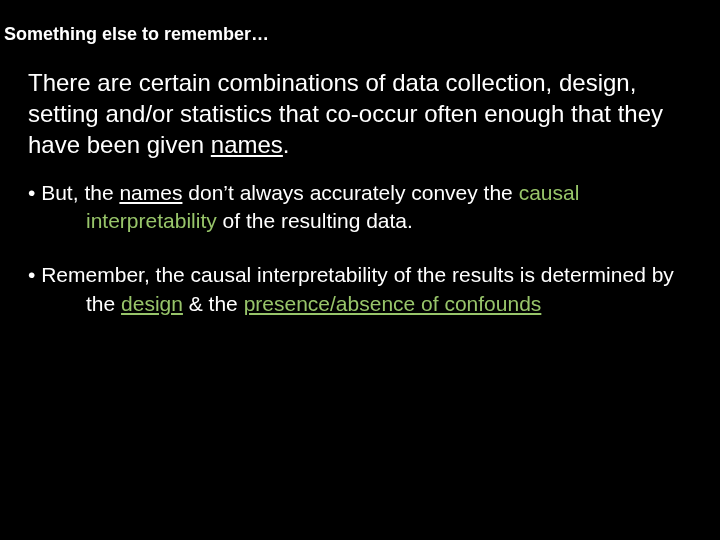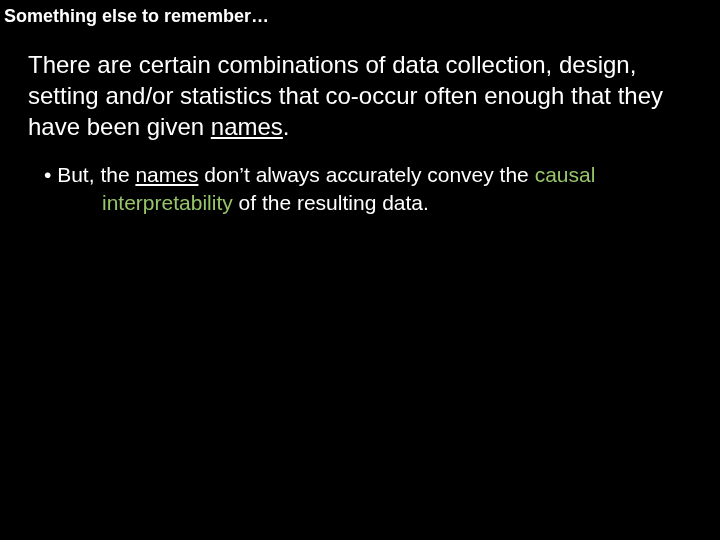--- a/index.html
+++ b/index.html
@@ -14,31 +14,31 @@
   .slide {
     width: 720px;
     height: 540px;
     position: relative;
     box-sizing: border-box;
   }
   .title {
     color: #fff;
     font-size: 18px;
     font-weight: bold;
-    padding: 6px 4px 0 4px;
+    padding: 24px 4px 0 4px;
   }
   .intro {
     color: #fff;
     font-size: 24px;
     line-height: 1.3;
     padding: 22px 36px 10px 28px;
   }
   .intro .u { text-decoration: underline; }
   .bullets {
-    padding: 8px 36px 0 44px;
+    padding: 8px 36px 0 28px;
   }
   .bullet {
     color: #fff;
     font-size: 21px;
     line-height: 1.35;
     margin-bottom: 26px;
     text-indent: -58px;
     padding-left: 58px;
   }
   .bullet .mark { display: inline; }
@@ -55,17 +55,20 @@
   <div class="intro">
     <span>There are certain combinations of data collection, design, setting and/or statistics that co-occur often enough that they have been given </span><span class="u">names</span><span>.</span>
   </div>
 
   <div class="bullets">
 
     <div class="bullet">
       <span class="mark">• But, the </span><span class="u">names</span><span> don’t always accurately convey the </span><span class="g">causal interpretability</span><span> of the resulting data.</span>
     </div>
 
+    <div class="bullet">
+      <span class="mark">• Remember, the causal interpretability of the results is determined by the </span><span class="g u">design</span><span> &amp; the </span><span class="g u">presence/absence of confounds</span><span></span>
+    </div>
 
 
   </div>
 
 </div>
 
 </body></html>

